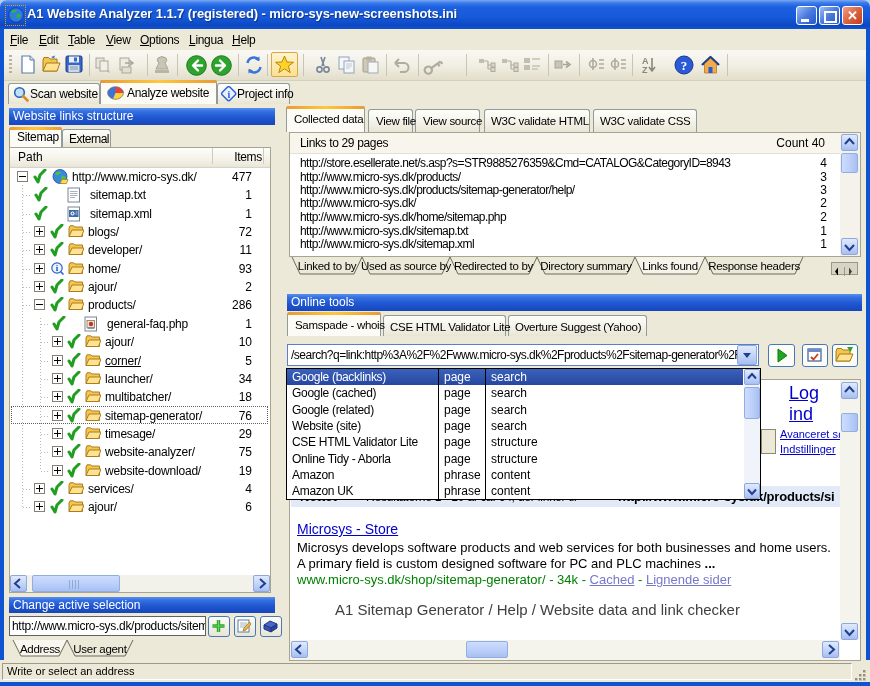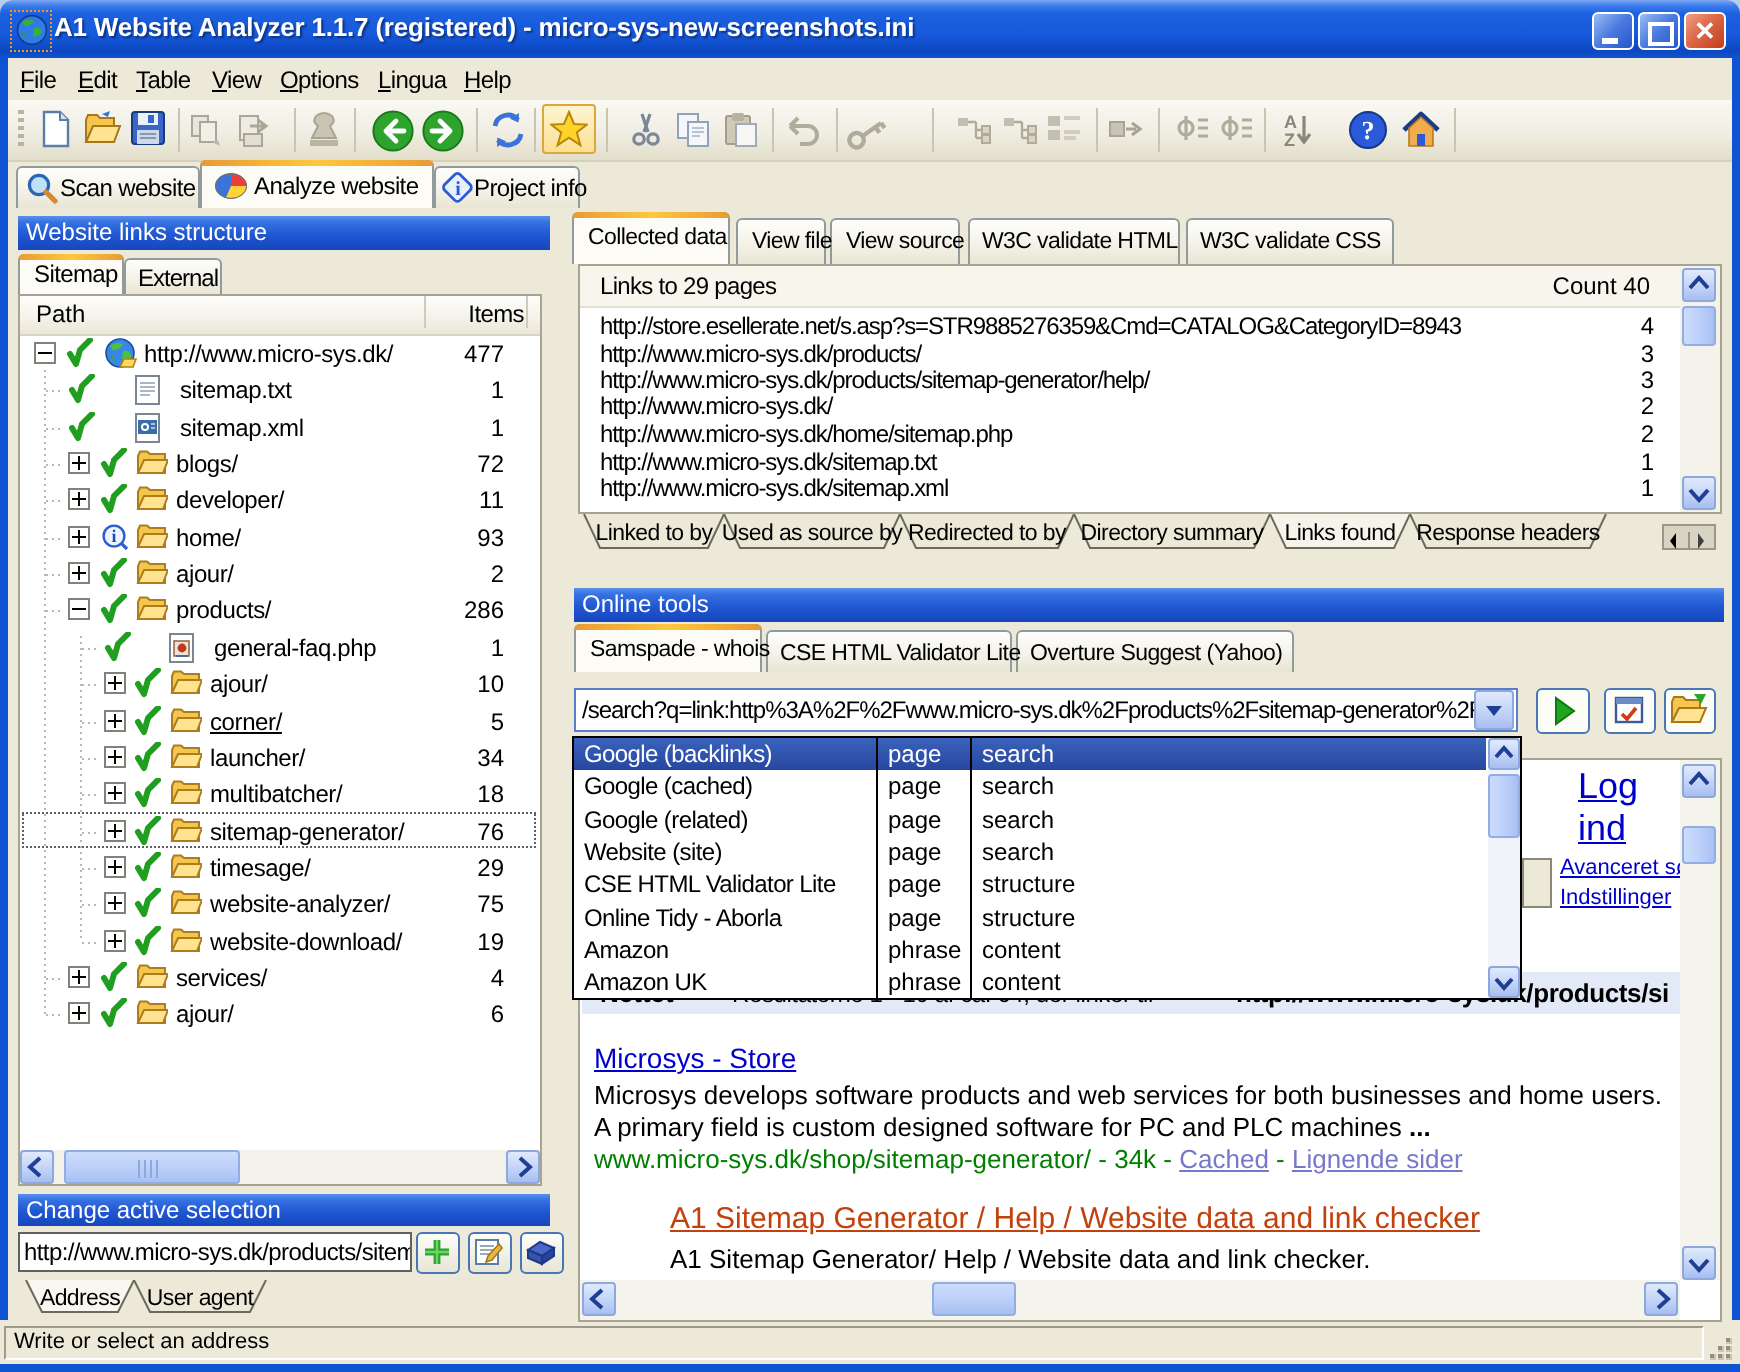--- a/index.html
+++ b/index.html
@@ -690,22 +690,21 @@
 <div style="position:absolute;left:489px;top:47px;font-size:11px;color:#0000cc;text-decoration:underline;white-space:nowrap;">Avanceret søg</div>
 <div style="position:absolute;left:489px;top:62px;font-size:11px;color:#0000cc;text-decoration:underline;">Indstillinger</div>
 <div style="position:absolute;left:0px;top:105px;width:549px;height:21px;background:#e2eaf8;"></div>
 <div style="position:absolute;left:9px;top:108px;font-size:13px;font-weight:bold;white-space:nowrap;">Nettet</div>
 <div style="position:absolute;left:75px;top:109px;font-size:12px;white-space:nowrap;letter-spacing:-0.2px;">Resultaterne 1 - 10 af ca. 64, der linker til</div>
       <div id="boldurl" style="position:absolute;left:327px;top:108px;font-size:13px;font-weight:bold;white-space:nowrap;letter-spacing:-0.2px;">http://www.micro-sys.dk/products/si</div>
 <div style="position:absolute;left:6px;top:140px;font-size:14px;color:#0000cc;text-decoration:underline;">Microsys - Store</div>
 <div style="position:absolute;left:6px;top:159px;font-size:13px;color:#000;white-space:nowrap;">Microsys develops software products and web services for both businesses and home users.</div>
 <div style="position:absolute;left:6px;top:175px;font-size:13px;color:#000;white-space:nowrap;">A primary field is custom designed software for PC and PLC machines <b>...</b></div>
 <div style="position:absolute;left:6px;top:191px;font-size:13px;color:#008000;white-space:nowrap;">www.micro-sys.dk/shop/sitemap-generator/ - 34k - <span style="color:#7777cc;text-decoration:underline;">Cached</span> - <span style="color:#7777cc;text-decoration:underline;">Lignende sider</span></div>
-<div style="position:absolute;left:44px;top:220px;font-size:15px;color:#c2410c;text-decoration:underline;white-space:nowrap;">A1 Sitemap Generator / Help / Website data and link checker</div>
-<div style="position:absolute;left:44px;top:241px;font-size:13px;color:#000;white-space:nowrap;">A1 Sitemap Generator/ Help / Website data and link checker.</div>
+<div style="position:absolute;left:44px;top:220px;font-size:15px;color:#404040;white-space:nowrap;">A1 Sitemap Generator / Help / Website data and link checker</div>
 </div>
 <div class="strack" style="left:840px;top:380px;width:20px;height:260px;background:#f4f3ec;"></div>
 <div class="sbtn" style="left:841px;top:382px;width:17px;height:17px;">
       <svg width="15" height="15">
         <path d="M3 9 L7.5 4 L12 9" fill="none" stroke="#1e3f93" stroke-width="2"></path>
       </svg>
     </div>
 <div class="sthumb" style="left:841px;top:413px;width:17px;height:19px;"></div>
 <div class="sbtn" style="left:841px;top:623px;width:17px;height:17px;">
       <svg width="15" height="15">

